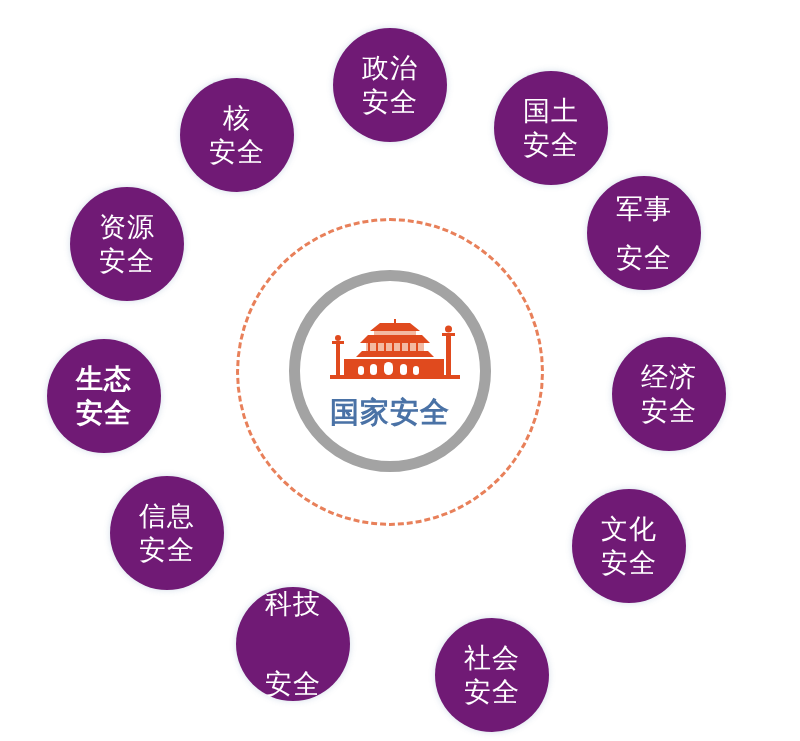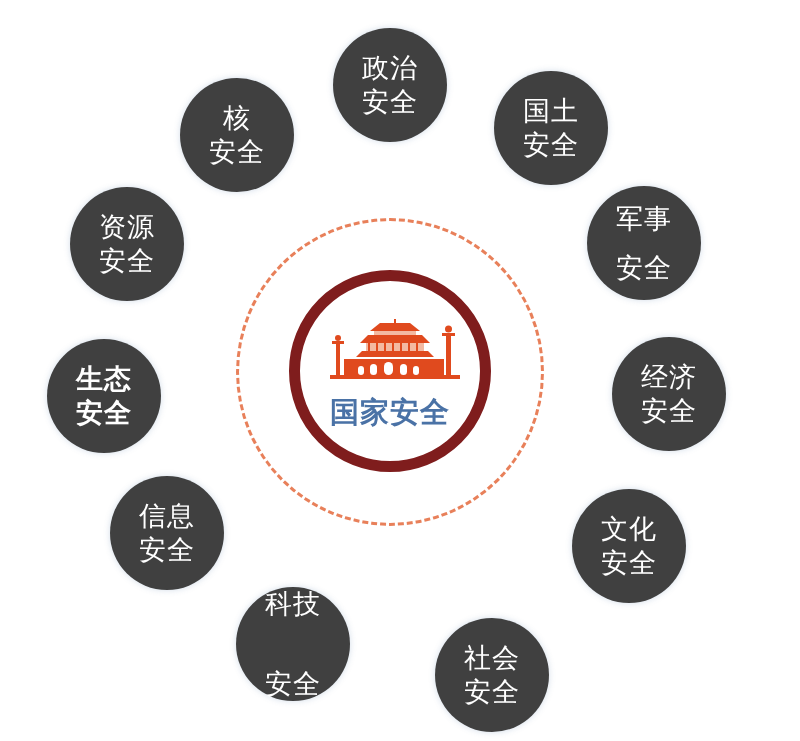--- a/index.html
+++ b/index.html
@@ -1,32 +1,32 @@
 <!DOCTYPE html>
 <html><head>
   <meta charset="utf-8">
   <style>
     html, body { margin: 0; padding: 0; background: #ffffff; }
     body { width: 800px; height: 741px; position: relative; overflow: hidden;
            font-family: "DejaVu Sans", "Liberation Sans", sans-serif; }
     .stage { position: absolute; left: 0; top: 0; width: 800px; height: 741px; }
     .node {
       position: absolute; width: 114px; height: 114px; border-radius: 50%;
-      background: #404040; box-shadow: 0 0 6px rgba(78,121,167,0.25);
+      background: #701a75; box-shadow: 0 0 6px rgba(78,121,167,0.25);
       display: flex; flex-direction: column; align-items: center; justify-content: center;
       color: #ffffff; font-size: 27px; line-height: 34px; letter-spacing: 1px;
     }
     .node span { display: block; text-align: center; }
     .dashed-ring {
       position: absolute; left: 236px; top: 218px; width: 308px; height: 308px;
       border-radius: 50%; border: 3px dashed #e8805a; box-sizing: border-box;
     }
     .core {
       position: absolute; left: 289px; top: 270px; width: 202px; height: 202px;
-      border-radius: 50%; border: 11px solid #7f1d1d; box-sizing: border-box; background: #ffffff;
+      border-radius: 50%; border: 11px solid #a3a3a3; box-sizing: border-box; background: #ffffff;
     }
     .core-title {
       position: absolute; left: 0; right: 0; top: 112px; text-align: center;
       color: #4a72a6; font-weight: bold; font-size: 29px; letter-spacing: 1px;
     }
     .core-icon { position: absolute; left: 30px; top: 38px; width: 130px; height: 62px; }
   </style>
 </head>
 <body>
 
@@ -76,21 +76,21 @@
   </div>
 
   <div class="node" style="left:333px; top:28px;">
     <span>政治</span>
     <span>安全</span>
   </div>
   <div class="node" style="left:494px; top:71px;">
     <span>国土</span>
     <span>安全</span>
   </div>
-  <div class="node" style="left:587px; top:186px;gap:15px;">
+  <div class="node" style="left:587px; top:176px;gap:15px;">
     <span>军事</span>
     <span>安全</span>
   </div>
   <div class="node" style="left:612px; top:337px;">
     <span>经济</span>
     <span>安全</span>
   </div>
   <div class="node" style="left:572px; top:489px;">
     <span>文化</span>
     <span>安全</span>

